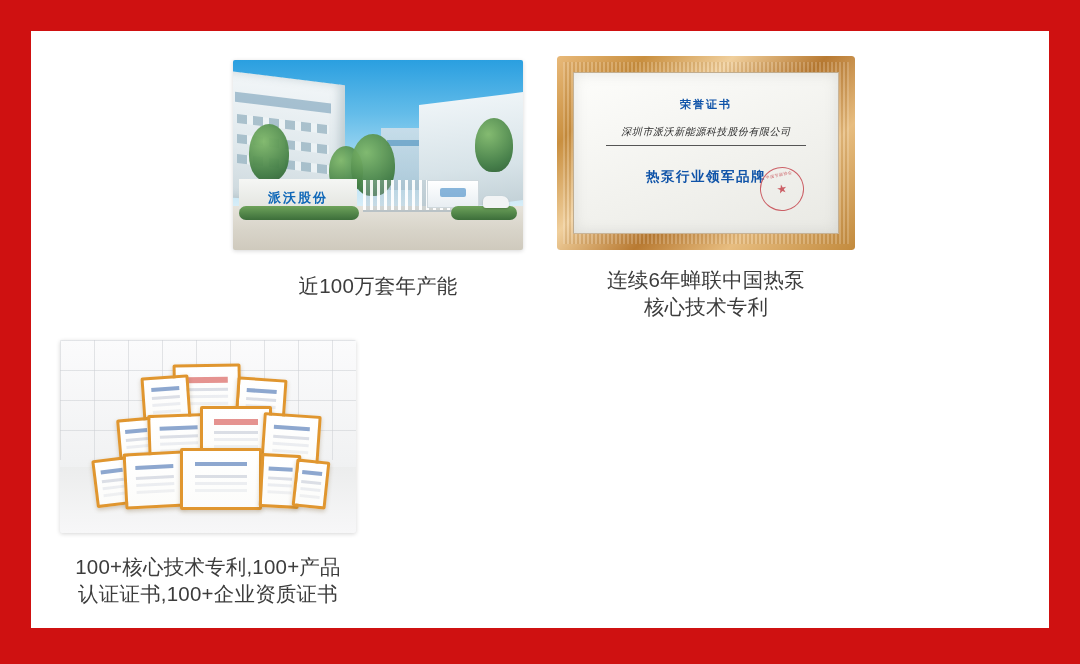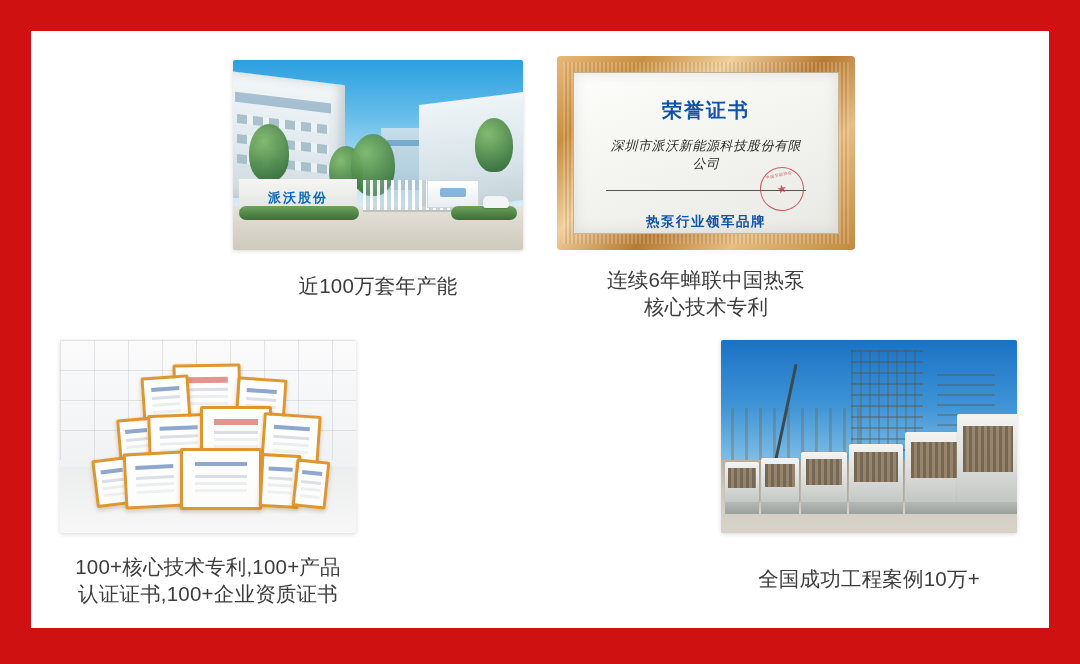--- a/index.html
+++ b/index.html
@@ -169,37 +169,37 @@
     background: linear-gradient(160deg,#fdfdfb 0%, #f2f2ee 55%, #e9e9e4 100%);
     border:1px solid rgba(150,110,55,.5);
     box-shadow: inset 0 0 14px rgba(120,120,110,.18);
     box-sizing:border-box;
     padding-top:24px;
   }
   .cert-title {
     text-align:center;
     color:#0f53a8;
     font-weight:bold;
-    font-size:20px;
+    font-size:11px;
     letter-spacing:2px;
   }
   .cert-line1 {
     margin-top:13px;
     text-align:center;
     color:#2b2b2b;
-    font-size:13px;
+    font-size:10px;
     letter-spacing:.6px;
     font-family:"Liberation Serif","DejaVu Serif",serif;
     font-style:italic;
     border-bottom:1px solid #555;
     display:block;
     width:76%;
     margin-left:auto;
     margin-right:auto;
-    padding-bottom:17px;
+    padding-bottom:6px;
   }
   .cert-line2 {
     margin-top:6px;
     text-align:center;
     color:#1f1f1f;
     font-size:8px;
     letter-spacing:.3px;
   }
   .cert-line3 {
     margin-top:22px;
@@ -472,34 +472,16 @@
           <div class="plaque blue" style="left:64px;  top:112px; width:56px; height:50px; transform:rotate(-3deg);"></div>
           <div class="plaque blue" style="left:120px; top:108px; width:76px; height:56px;"></div>
           <div class="plaque blue" style="left:200px; top:114px; width:34px; height:48px; transform:rotate(3deg);"></div>
           <div class="plaque blue" style="left:234px; top:120px; width:28px; height:42px; transform:rotate(6deg);"></div>
         </div>
         <div class="caption" id="cap-patents">100+核心技术专利,100+产品
 认证证书,100+企业资质证书</div>
       </div>
 
 
-      <div class="card" id="card-cases">
-        <div class="thumb" id="thumb-cases">
-          <div class="cs-sky"></div>
-          <div class="cs-tower"></div>
-          <div class="cs-tower2"></div>
-          <div class="cs-lowrise"></div>
-          <div class="cs-crane"></div>
-          <div class="cs-ground"></div>
-
-          <div class="cs-unit" style="left:4px;   top:122px; width:34px; height:40px;"></div>
-          <div class="cs-unit" style="left:40px;  top:118px; width:38px; height:44px;"></div>
-          <div class="cs-unit" style="left:80px;  top:112px; width:46px; height:50px;"></div>
-          <div class="cs-unit" style="left:128px; top:104px; width:54px; height:58px;"></div>
-          <div class="cs-unit" style="left:184px; top:92px;  width:64px; height:70px;"></div>
-          <div class="cs-unit" style="left:236px; top:74px;  width:62px; height:88px;"></div>
-        </div>
-        <div class="caption" id="cap-cases">全国成功工程案例10万+</div>
-      </div>
 
     </div>
   </div>
 </div>
 
 </body></html>

